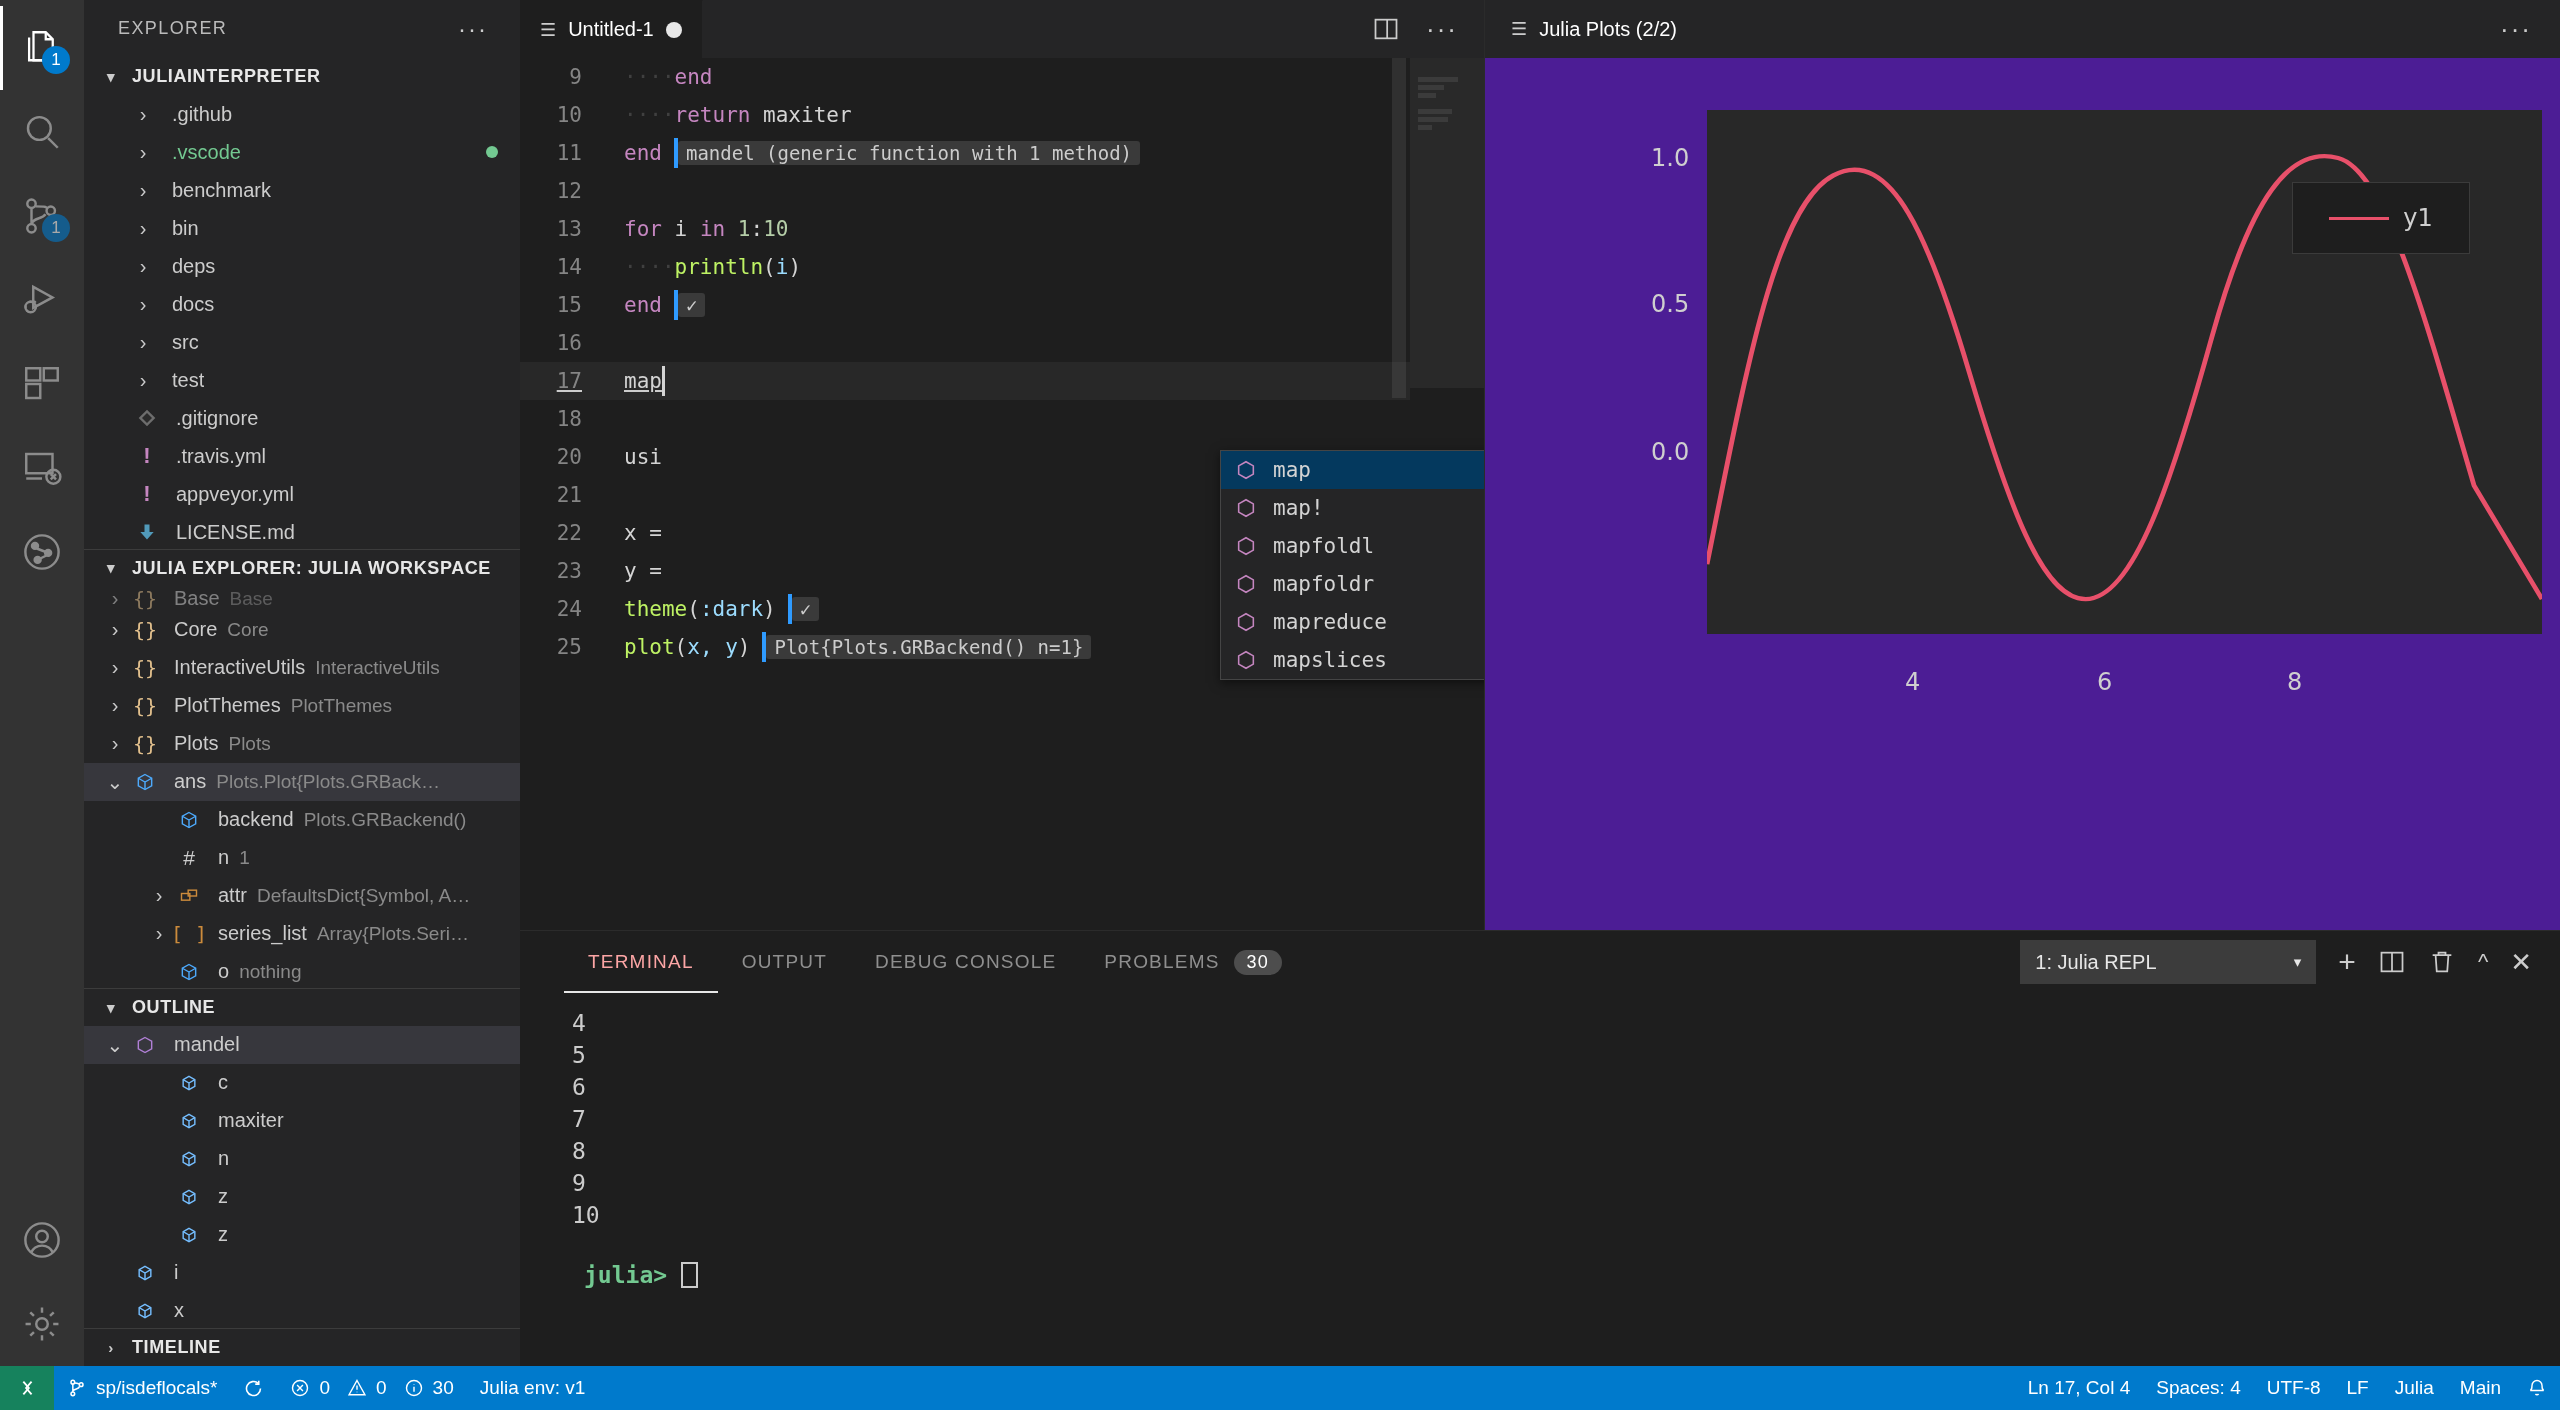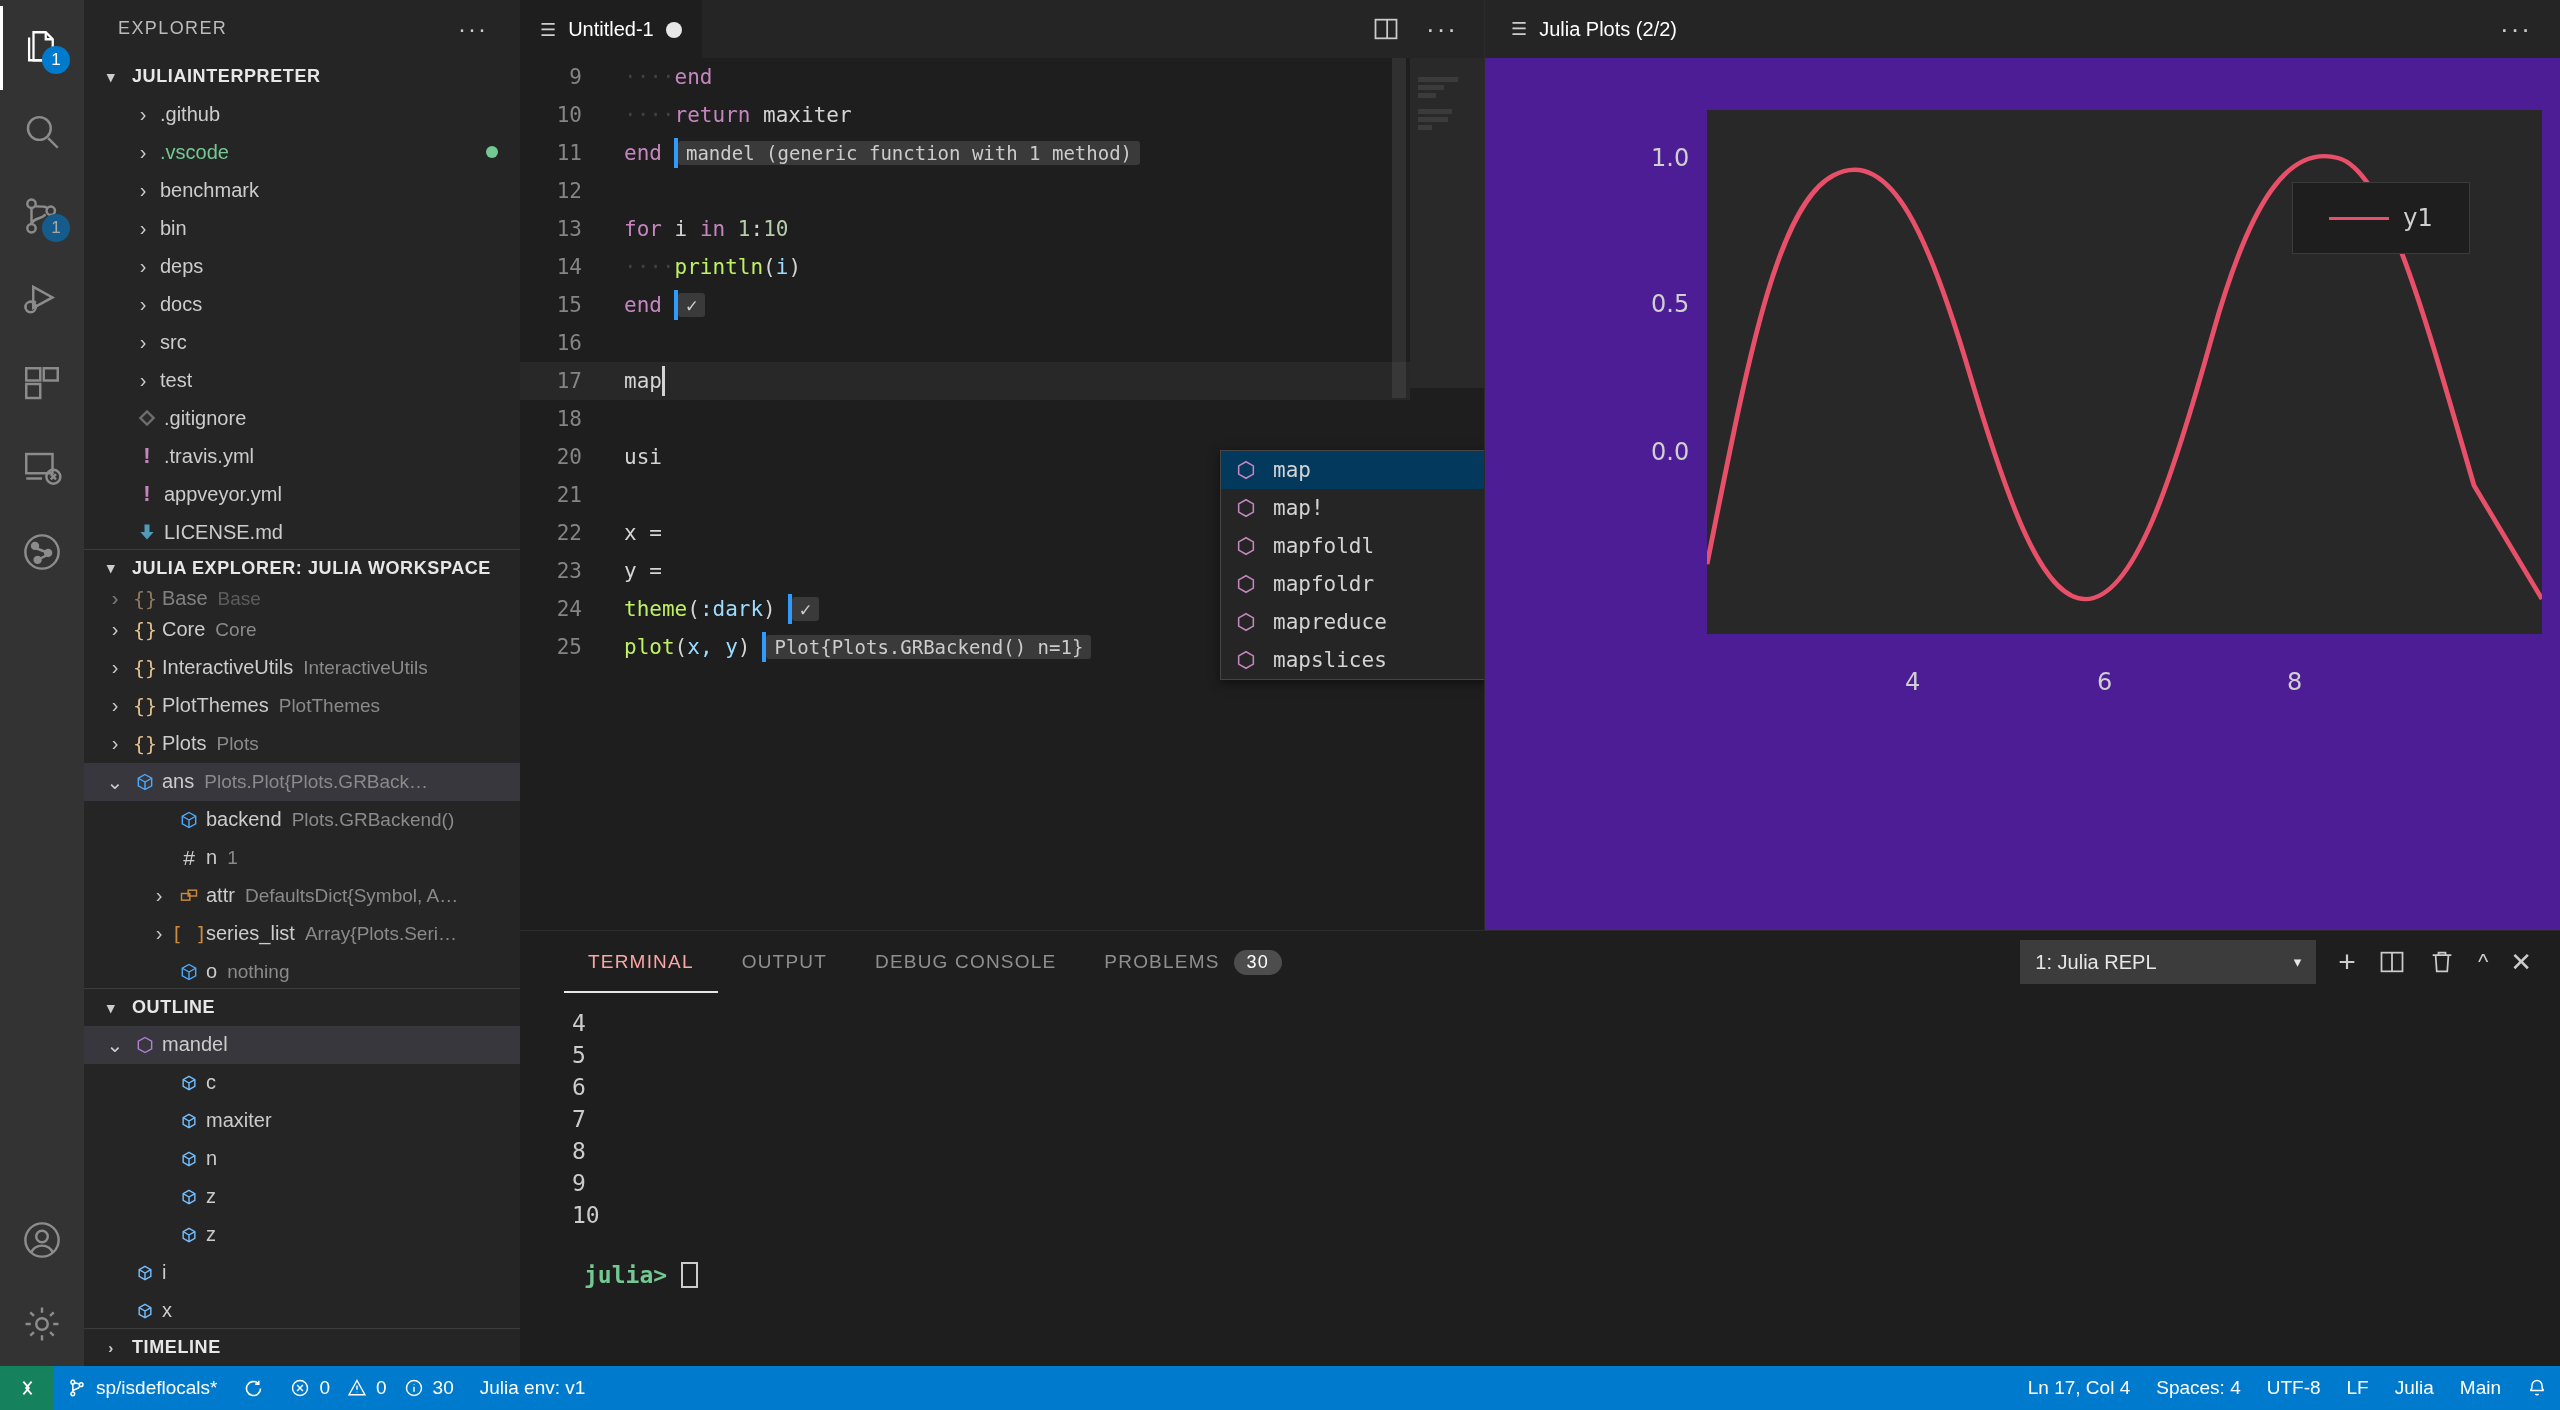--- a/index.html
+++ b/index.html
@@ -28,42 +28,42 @@
   .section-head { height:38px; display:flex; align-items:center; gap:8px; padding-left:14px;
     font-size:18px; font-weight:bold; letter-spacing:.6px; color:#e7e7e7; }
   .section-head.bordered { border-top:1px solid #3c3c3c; }
   .twisty { width:26px; text-align:center; font-size:15px; color:#cccccc; flex:0 0 26px; }
   .tree { overflow:hidden; }
   .row { height:38px; display:flex; align-items:center; font-size:20px; color:#cccccc;
     white-space:nowrap; padding-right:8px; }
   .row.sel { background:#37373d; }
   .row .ico { width:34px; display:inline-flex; align-items:center; justify-content:center;
     flex:0 0 34px; font-size:18px; }
-  .row .nm { overflow:hidden; text-overflow:ellipsis; }
+  .row .nm { overflow:hidden; text-overflow:ellipsis;margin-left:12px; }
   .row .ty { color:#8a8a8a; margin-left:10px; font-size:19px; }
   .green { color:#73c991; }
   .yellow { color:#e2c08d; }
   .orange { color:#cc8b3c; }
   .dot-green { width:12px;height:12px;border-radius:50%;background:#73c991;margin-left:auto;margin-right:14px;}
 
   
   .center { flex:1; display:flex; flex-direction:column; min-width:0; background:#1e1e1e; }
   .editor-area { display:flex; flex:1; min-height:0; }
   .ed-pane { flex:1; display:flex; flex-direction:column; min-width:0; position:relative;
     border-right:1px solid #2b2b2b; }
   .tabs { height:58px; background:#252526; display:flex; align-items:stretch; }
   .tab { display:flex; align-items:center; gap:12px; padding:0 20px; background:#1e1e1e;
     color:#ffffff; font-size:20px; border-top:1px solid #0000; border-right:1px solid #252526; }
   .tab .hamb { font-size:18px; color:#cccccc; }
   .tab .dirty { width:16px;height:16px;border-radius:50%;background:#e7e7e7; }
   .tabs-fill { flex:1; background:#252526; display:flex; align-items:center; justify-content:flex-end;
     gap:26px; padding-right:26px; color:#cccccc; }
   .code-wrap { flex:1; position:relative; overflow:hidden; background:#1e1e1e; font-family:"DejaVu Sans Mono", monospace; }
   .cline { height:38px; display:flex; align-items:center; font-size:21px; white-space:pre; }
-  .cline.hl { background:#282828; }
+  .cline.hl { background:#282828;text-decoration:underline; }
   .ln { width:104px; flex:0 0 104px; text-align:right; padding-right:42px; color:#858585; font-size:21px; }
   .ind { color:#404040; }
   .kw { color:#c586c0; }
   .fn { color:#bef264; }
   .num { color:#b5cea8; }
   .pl { color:#d4d4d4; }
   .sym { color:#9cdcfe; }
   .inlay { background:#3a3a3a; color:#cccccc; padding:1px 8px; border-radius:3px; font-size:19px;}
   .caretbar { display:inline-block;width:4px;height:30px;background:#2f9bff;vertical-align:middle;}
   .caret { display:inline-block;width:3px;height:30px;background:#d4d4d4;vertical-align:middle;}

